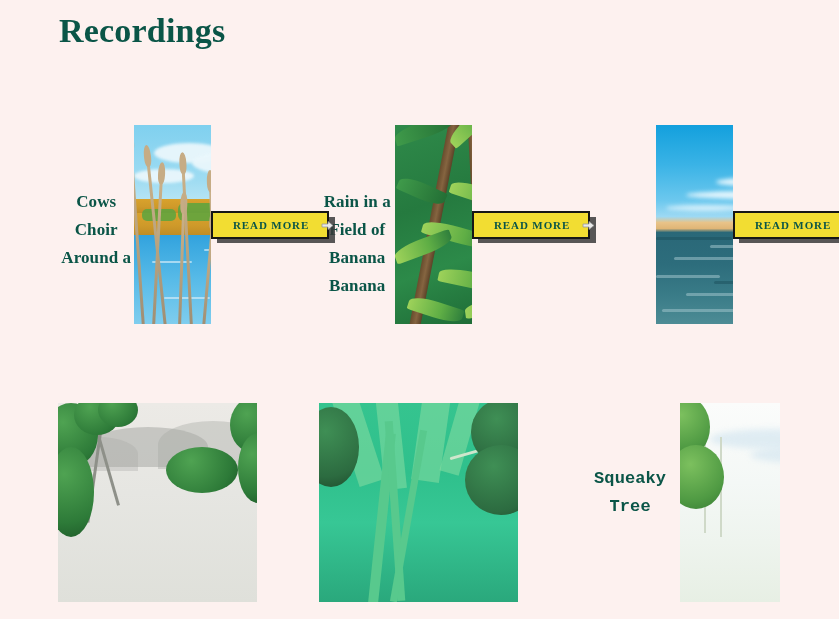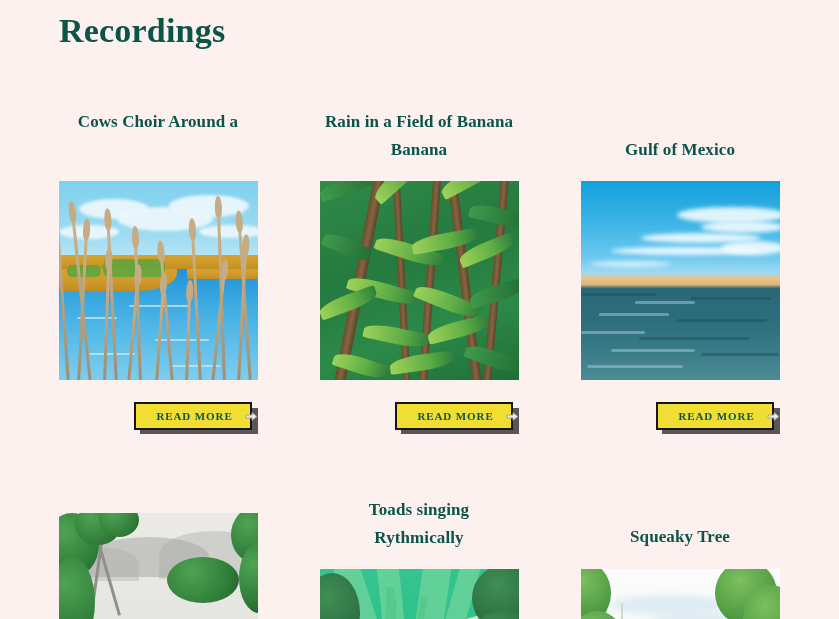--- a/index.html
+++ b/index.html
@@ -38,41 +38,42 @@
     width: 722px;
     display: grid;
     grid-template-columns: 200px 200px 200px;
     column-gap: 61px;
     row-gap: 0;
   }
 
   .card {
     width: 200px;
     display: flex;
-    flex-direction: column;
-    align-items: flex-end;
+    flex-direction: row;
+    align-items: center;
   }
 
   .card-title {
     font-size: 17px;
     font-weight: bold;
     color: #0a5547;
     text-align: center;
     line-height: 28px;
     letter-spacing: 0.1px;
     margin: 0;
     height: 56px;
     display: flex;
     align-items: flex-start;
     justify-content: center;
     width: 100%;
   }
   .card-title.single-line {
     align-items: flex-end;
     padding-bottom: 1px;
+    font-family: Liberation Mono, monospace;
   }
 
   .thumb-wrap {
     width: 199px;
     height: 199px;
     margin-top: 17px;
     position: relative;
     overflow: hidden;
     background: #cfe6f2;
   }
@@ -328,21 +329,20 @@
             </svg>
           </span>
         </button>
       </div>
     </div>
 
     <div class="card">
       <div class="card-title">
         <span>
           <br>
-          <span>Gulf of Mexico</span>
         </span>
       </div>
       <div class="thumb-wrap">
         <div class="thumb art-sea">
           <div class="cloud" style="left:96px;top:26px;width:110px;height:16px;"></div>
           <div class="cloud" style="left:120px;top:40px;width:84px;height:12px;"></div>
           <div class="cloud" style="left:60px;top:52px;width:120px;height:10px;"></div>
           <div class="cloud" style="left:30px;top:66px;width:150px;height:8px;"></div>
           <div class="cloud" style="left:140px;top:60px;width:64px;height:14px;"></div>
           <div class="cloud" style="left:10px;top:80px;width:80px;height:6px;opacity:.7;"></div>
@@ -386,26 +386,20 @@
           <div class="bush" style="left:172px;top:-6px;width:48px;height:56px;"></div>
           <div class="bush" style="left:180px;top:30px;width:40px;height:70px;"></div>
           <div class="bush" style="left:108px;top:44px;width:72px;height:46px;"></div>
 
         </div>
       </div>
 
     </div>
 
     <div class="card row-2" style="margin-top:62px;">
-      <div class="card-title">
-        <span>
-          <span>Toads singing</span><br>
-          <span>Rythmically</span>
-        </span>
-      </div>
       <div class="thumb-wrap">
         <div class="thumb art-toads">
           <div class="ray" style="left:40px;top:-10px;width:26px;height:90px;transform:rotate(-18deg);"></div>
           <div class="ray" style="left:66px;top:-10px;width:22px;height:96px;transform:rotate(-6deg);"></div>
           <div class="ray" style="left:92px;top:-10px;width:28px;height:88px;transform:rotate(8deg);"></div>
           <div class="ray" style="left:120px;top:-10px;width:20px;height:80px;transform:rotate(16deg);"></div>
           <div class="trunkg" style="left:58px;top:30px;width:10px;height:170px;transform:rotate(6deg);"></div>
           <div class="trunkg" style="left:72px;top:18px;width:8px;height:180px;transform:rotate(-4deg);"></div>
           <div class="trunkg" style="left:86px;top:26px;width:7px;height:174px;transform:rotate(10deg);"></div>
 

